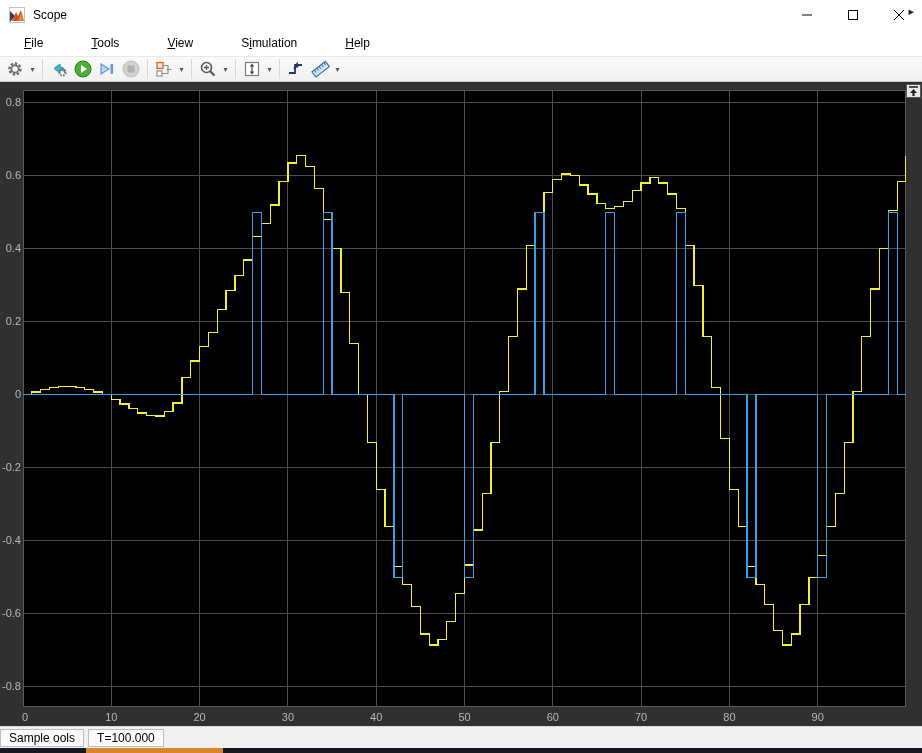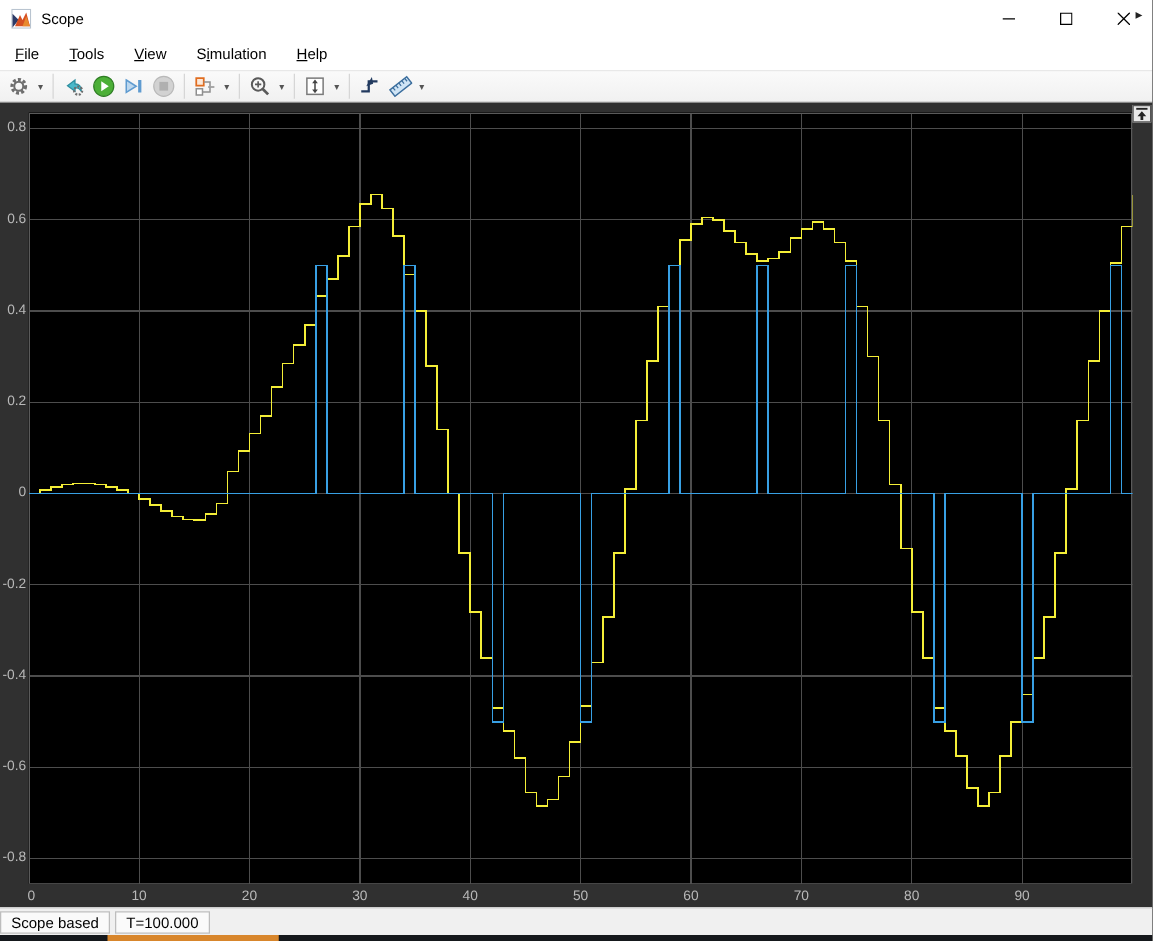--- a/index.html
+++ b/index.html
@@ -11,21 +11,21 @@
   }
   
   .titlebar { position:absolute; left:0; top:0; width:100%; height:30px; background:#fff; }
   .app-icon { position:absolute; left:9px; top:7px; width:16px; height:16px; }
   .title-text { position:absolute; left:33px; top:8px; font-size:12px; color:#000; }
   .win-btns { position:absolute; right:0; top:0; height:30px; display:flex; }
   .win-btn { width:46px; height:30px; display:flex; align-items:center; justify-content:center; }
   .win-btn svg { display:block; }
   
   .menubar { position:absolute; left:0; top:30px; width:100%; height:26px; background:#fff; display:flex; align-items:stretch; }
-  .menu-item { padding:0 12px; font-size:12px; color:#000; display:flex; align-items:center; }
+  .menu-item { padding:0 24px; font-size:12px; color:#000; display:flex; align-items:center; }
   .menu-item .mn { text-decoration:underline; }
   .menu-overflow { position:absolute; right:8px; top:5px; font-size:11px; color:#222; }
   
   .toolbar { position:absolute; left:0; top:56px; width:100%; height:26px;
     background:linear-gradient(#fafafa,#f1f1f1); border-top:1px solid #e8e8e8; border-bottom:1px solid #c9c9c9;
     display:flex; align-items:center; padding-left:3px; }
   .tb-btn { width:24px; height:22px; display:flex; align-items:center; justify-content:center; border-radius:2px; }
   .tb-caret { width:11px; height:22px; display:flex; align-items:center; justify-content:center; font-size:8px; color:#555; }
   .tb-sep { width:1px; height:20px; background:#d6d6d6; margin:0 4px; }
   
@@ -247,20 +247,20 @@
       <div class="xlab" style="left: 376.2px;">40</div>
       <div class="xlab" style="left: 464.5px;">50</div>
       <div class="xlab" style="left: 552.8px;">60</div>
       <div class="xlab" style="left: 641.1px;">70</div>
       <div class="xlab" style="left: 729.4px;">80</div>
       <div class="xlab" style="left: 817.7px;">90</div>
       <div class="xlab" style="left: 938px;">100</div>
     </div>
 
   <div class="statusbar">
-    <span class="status-panel">Scope based</span>
+    <span class="status-panel">Sample ools</span>
     <span class="status-panel">T=100.000</span>
   </div>
 
   <div class="taskbar-strip">
     <div class="taskbar-accent"></div>
   </div>
 </div>
 
 </body></html>

